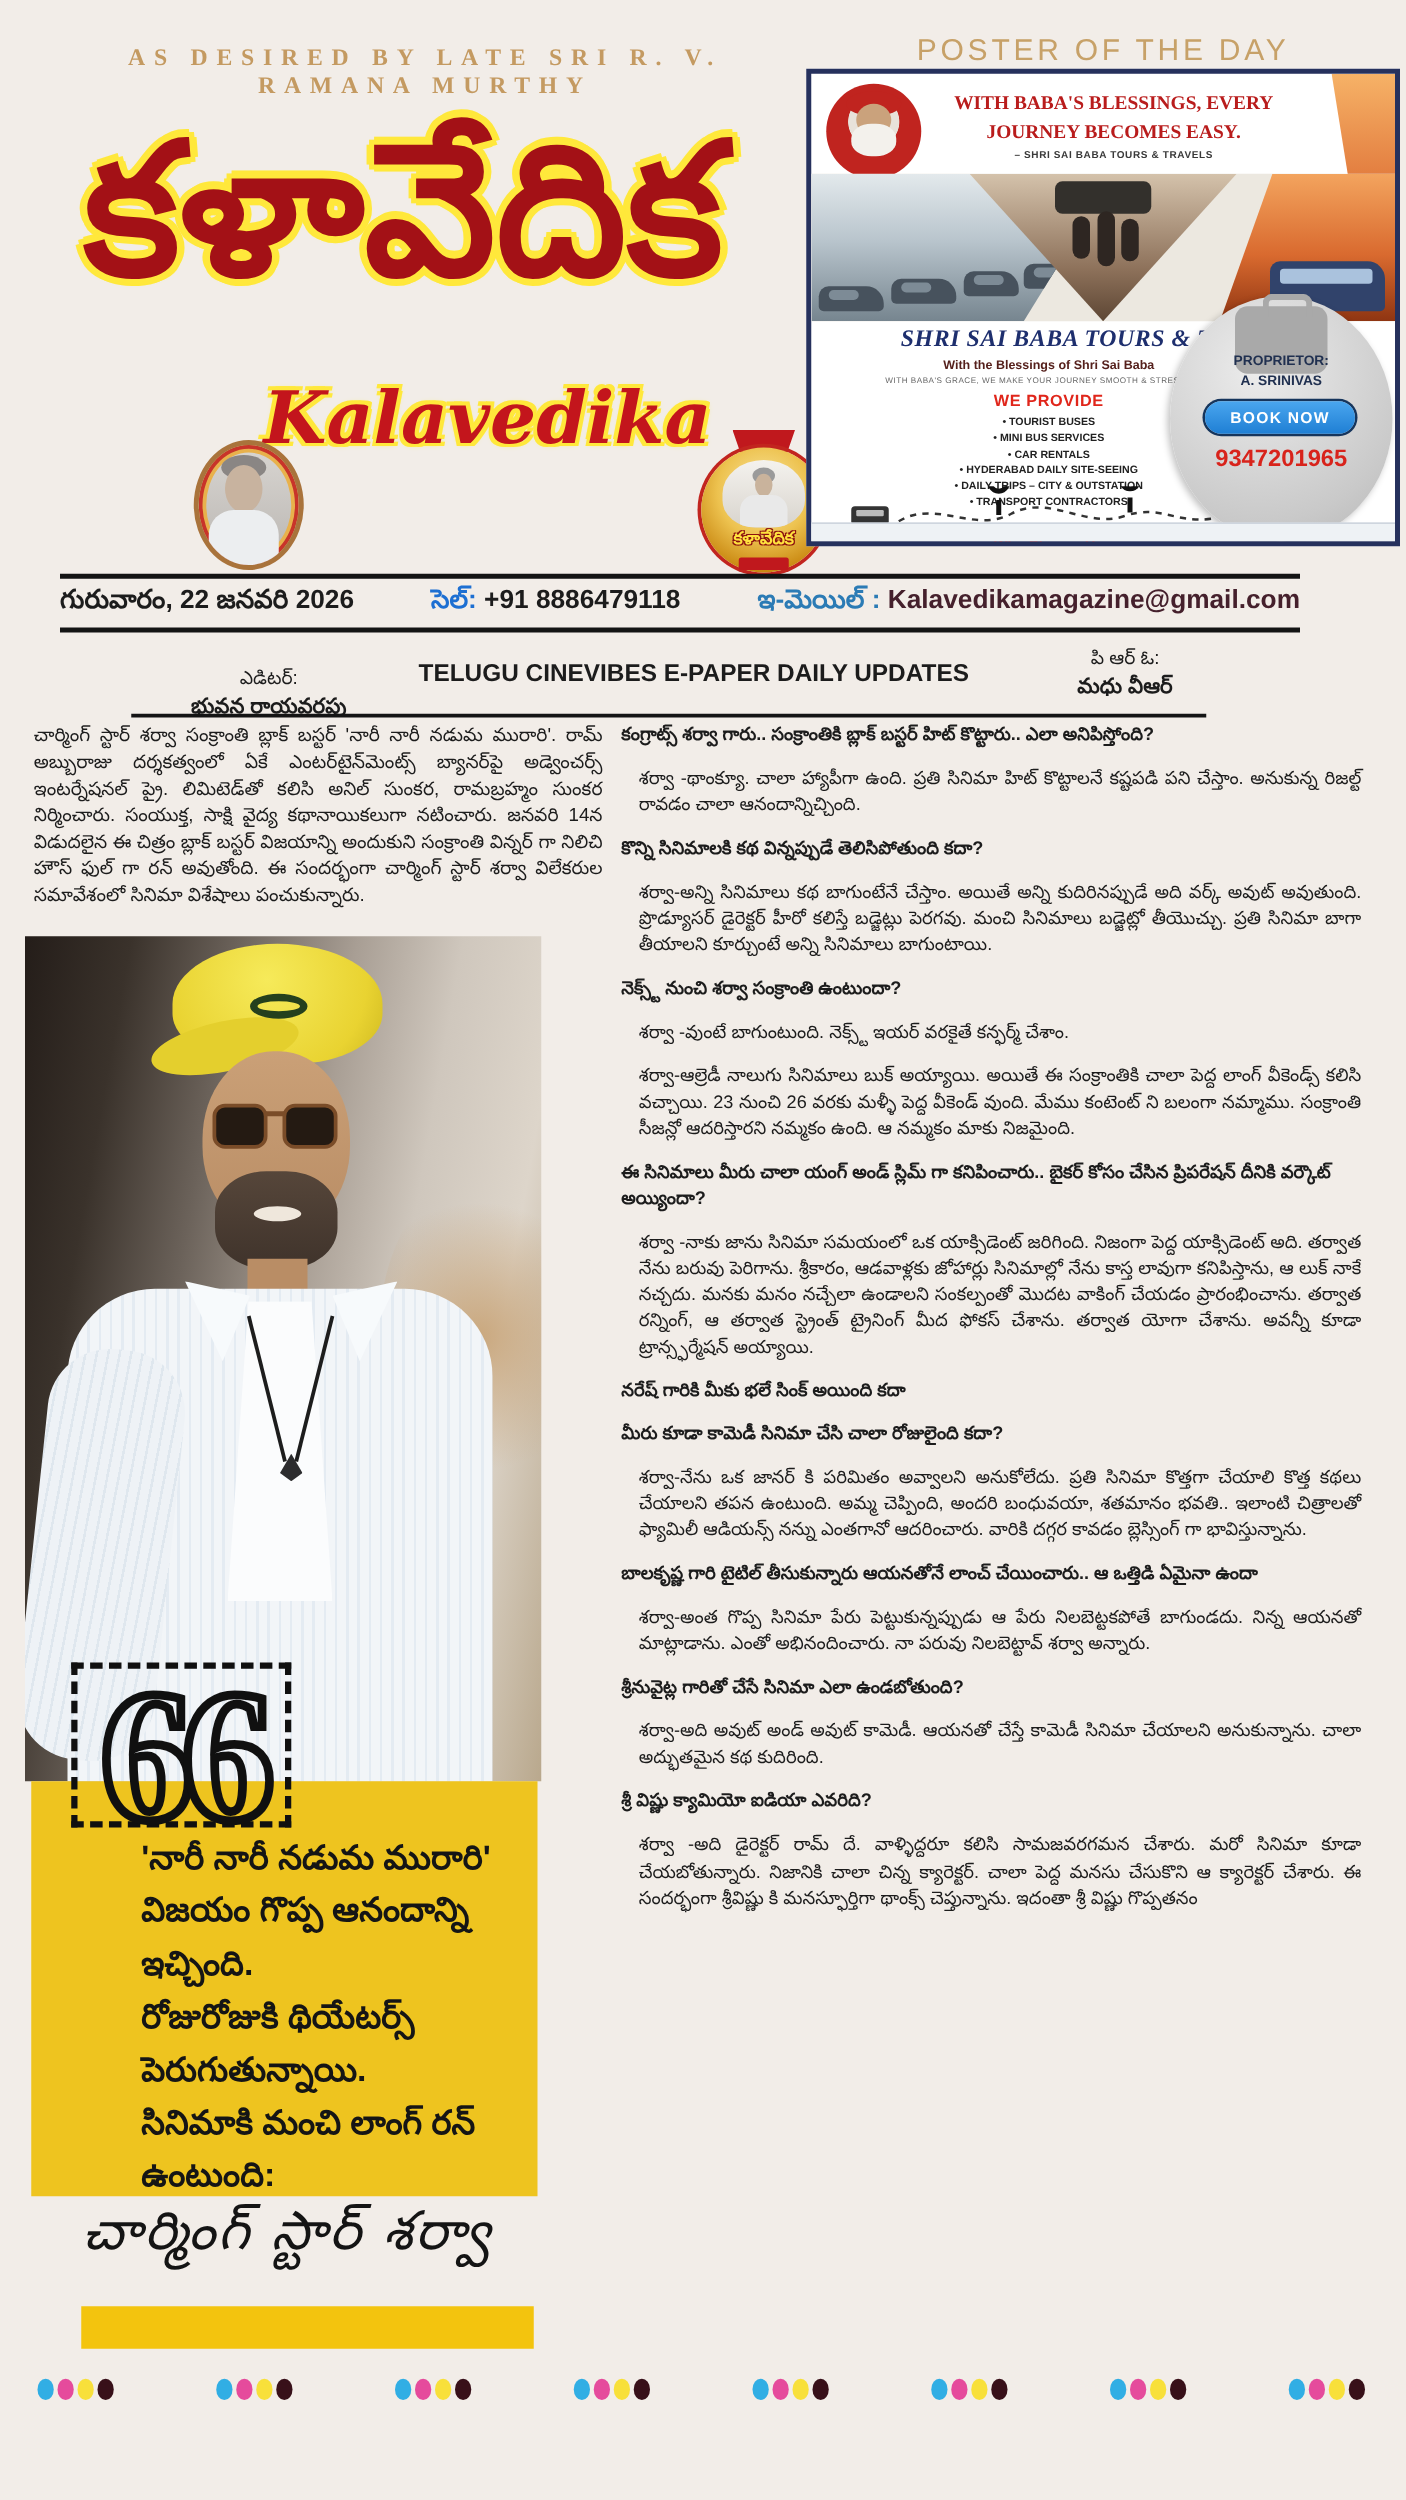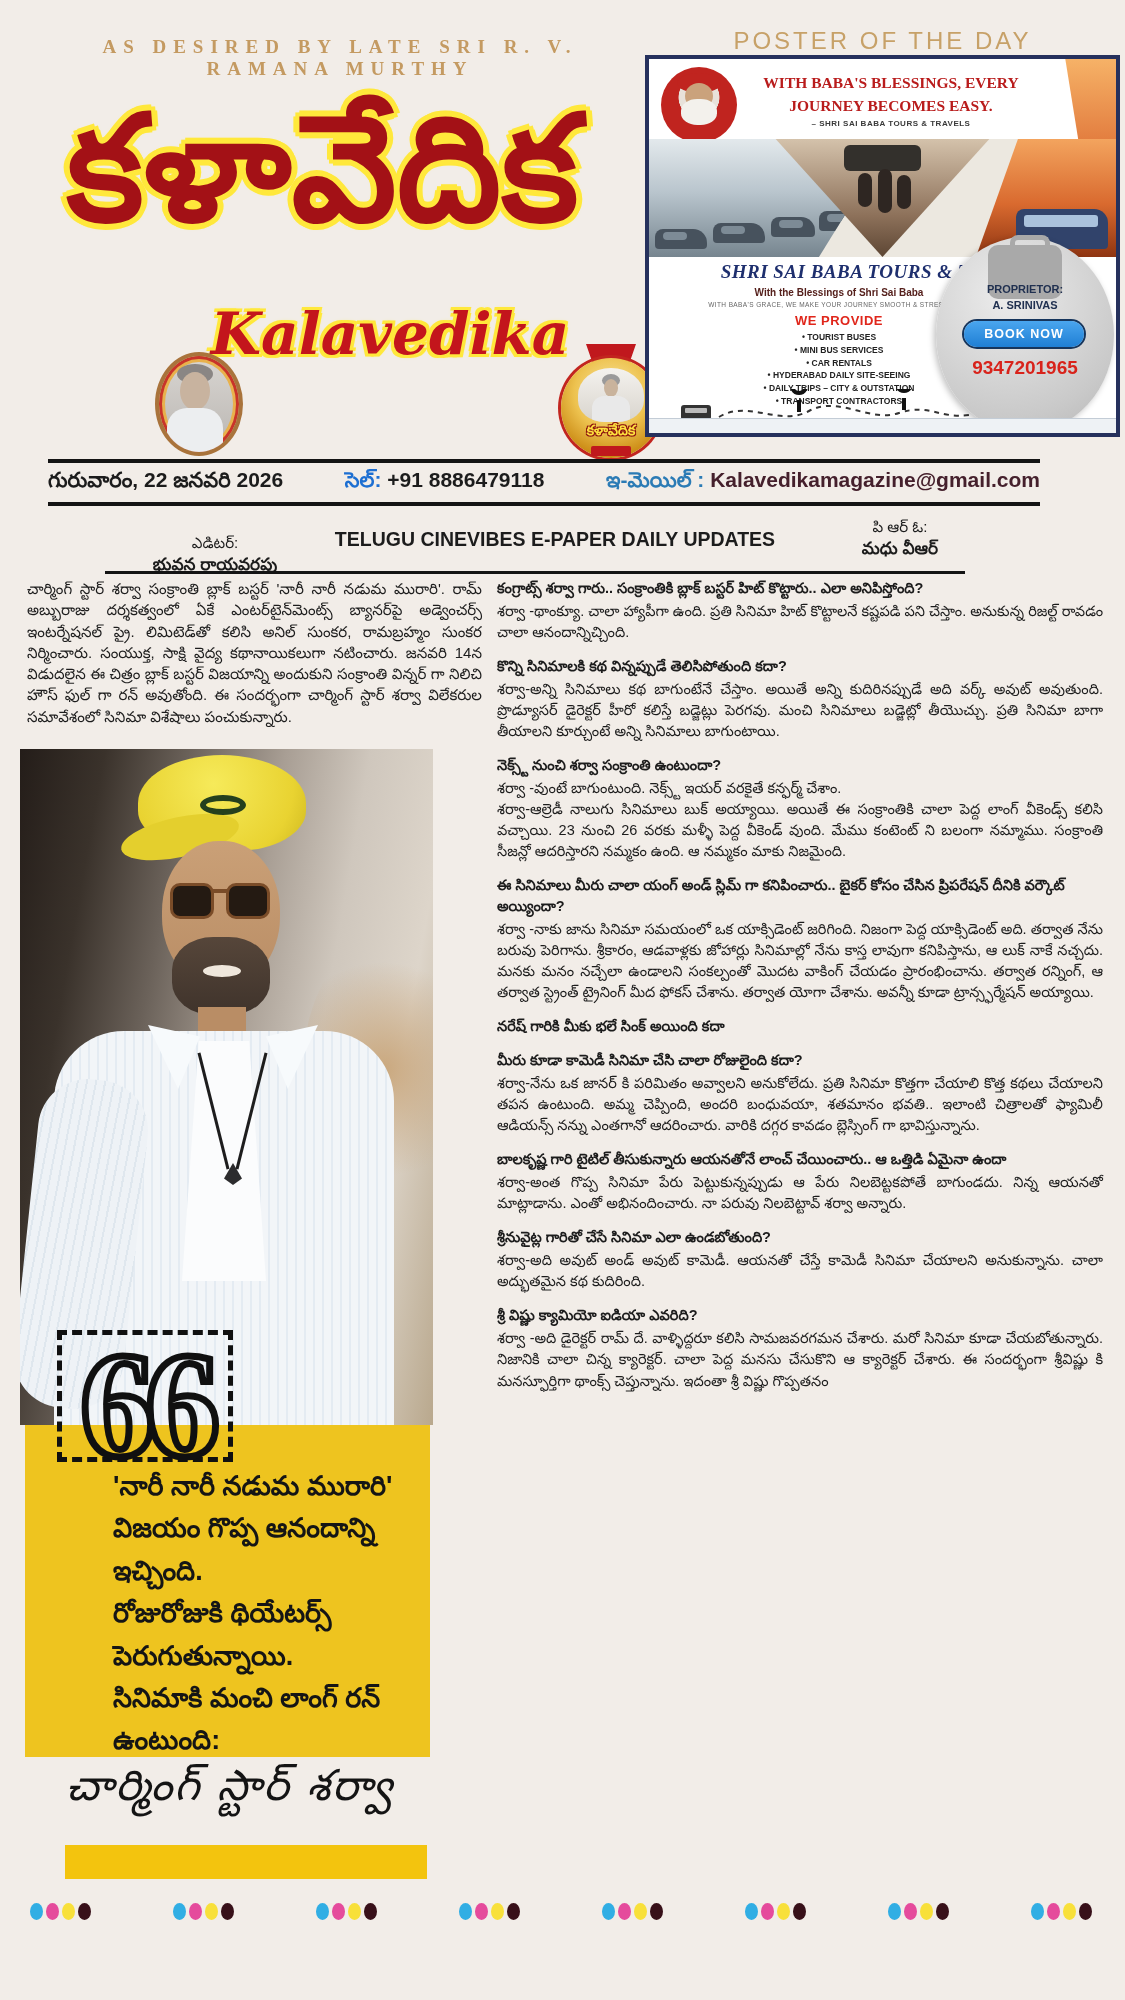--- a/index.html
+++ b/index.html
@@ -117,21 +117,21 @@
   .ed-left{left:110px;top:516px;width:210px;text-align:center;font-size:15px;line-height:1.4;margin-top:16px;}
   .ed-left b{font-size:17px;}
   .center-title{left:330px;top:528px;width:450px;text-align:center;font-weight:bold;font-size:19.5px;}
   .ed-right{left:790px;top:516px;width:220px;text-align:center;font-size:15px;line-height:1.4;}
   .ed-right b{font-size:17px;}
 
   
   .intro{left:27px;top:578px;width:455px;font-size:15px;line-height:1.42;text-align:justify;}
   .rightcol{left:497px;top:578px;width:606px;font-size:14.5px;line-height:1.45;text-align:justify;}
   .rightcol .q{font-weight:bold;margin:13px 0 2px;text-align:left;}
-  .rightcol .a{margin:0;}
+  .rightcol .a{margin:14px;}
   .rightcol .qa:first-child .q{margin-top:0;}
 
   
   .photo{left:20px;top:749px;width:413px;height:676px;overflow:hidden;
          background:linear-gradient(100deg,#241d19 0%,#3a322b 16%,#6b625a 32%,#a89e94 50%,#cfc7bd 66%,#ddd5ca 82%,#b9a88d 100%);}
   .photo .blob{position:absolute;right:-30px;top:190px;width:160px;height:260px;border-radius:50%;
                background:radial-gradient(circle,#caa87e 0%,rgba(202,168,126,0) 70%);}
   .cap{position:absolute;left:118px;top:6px;width:168px;height:96px;border-radius:50% 50% 42% 42%;
        background:radial-gradient(circle at 45% 30%,#f6ea5a,#e9d331 70%,#cdb71f);}
   .cap .brim{position:absolute;left:-18px;top:62px;width:120px;height:40px;border-radius:50%;

